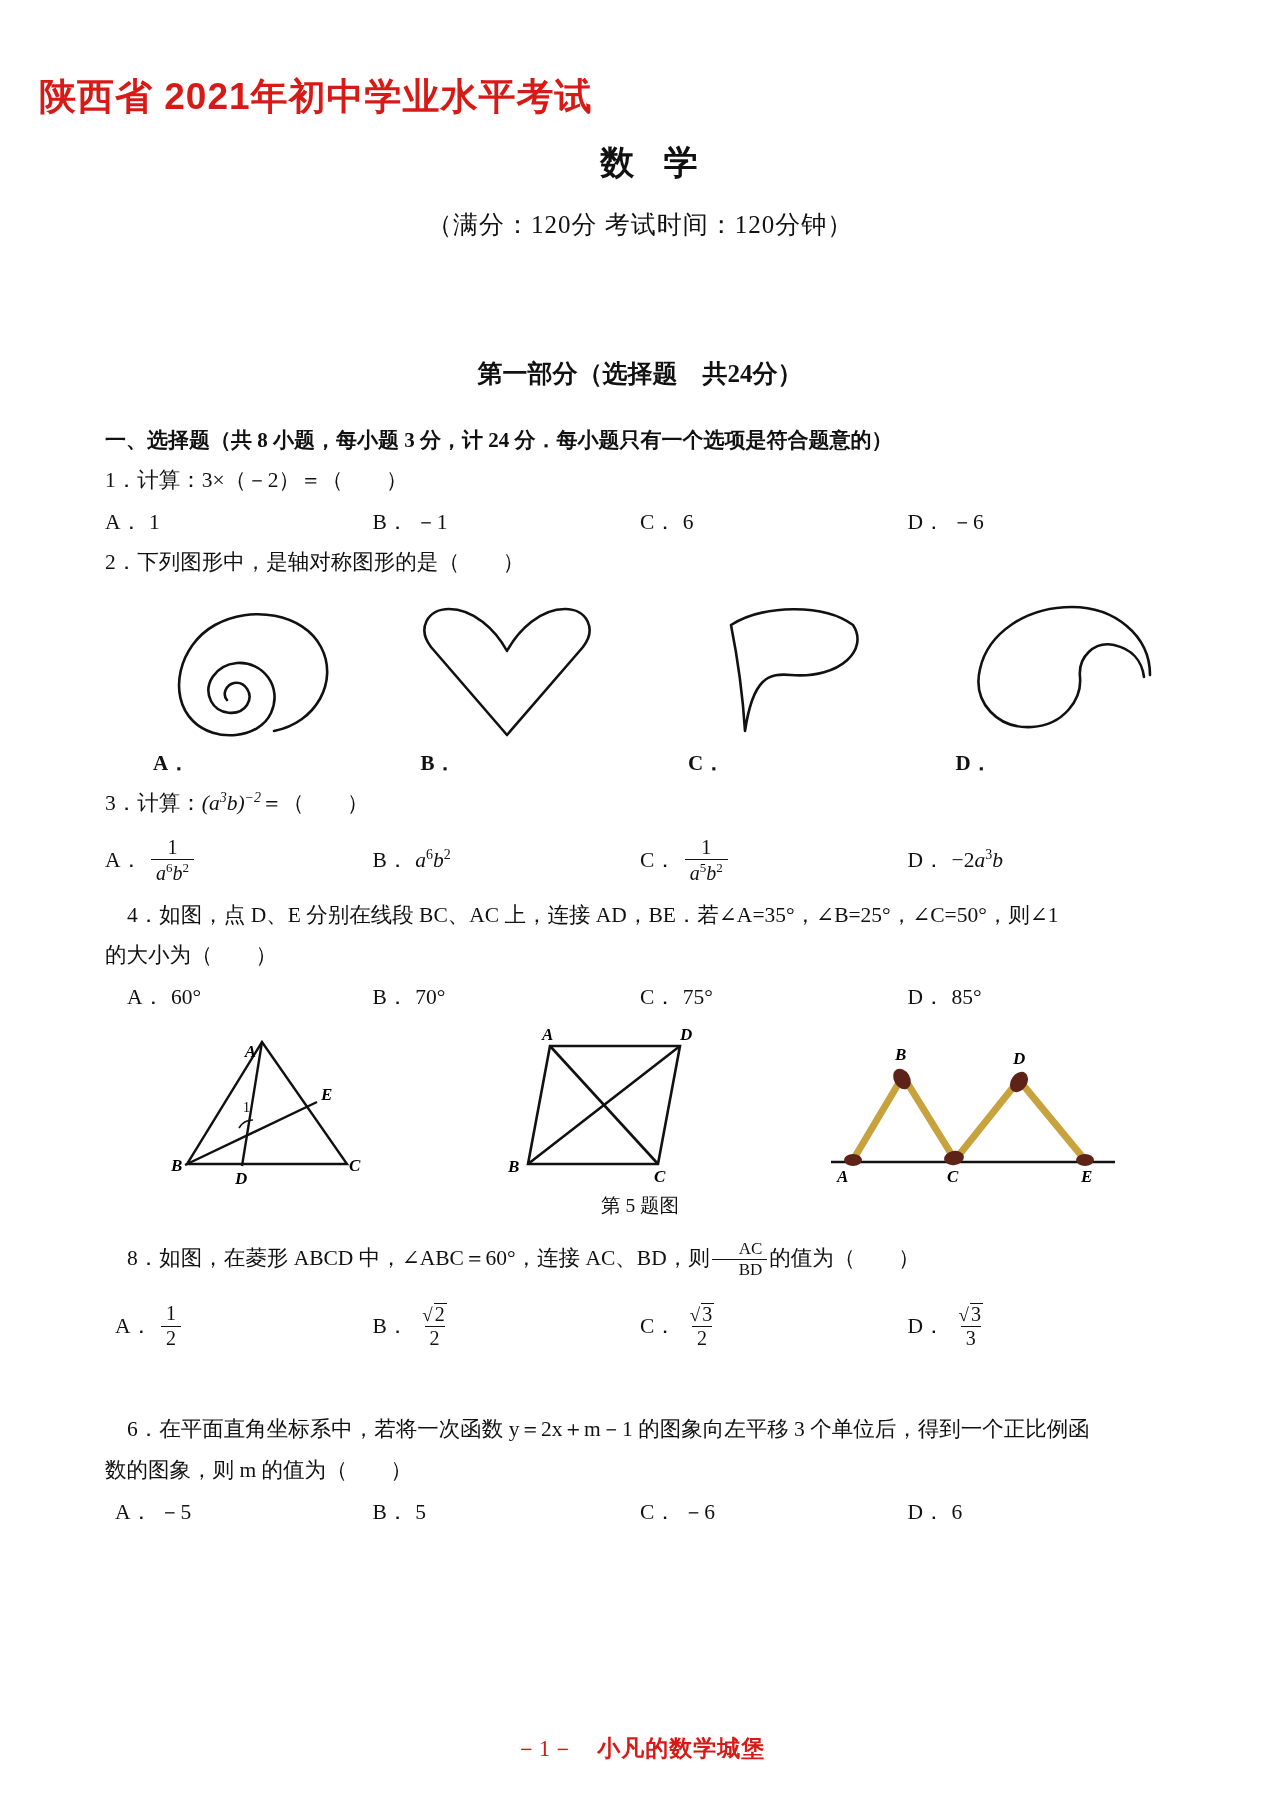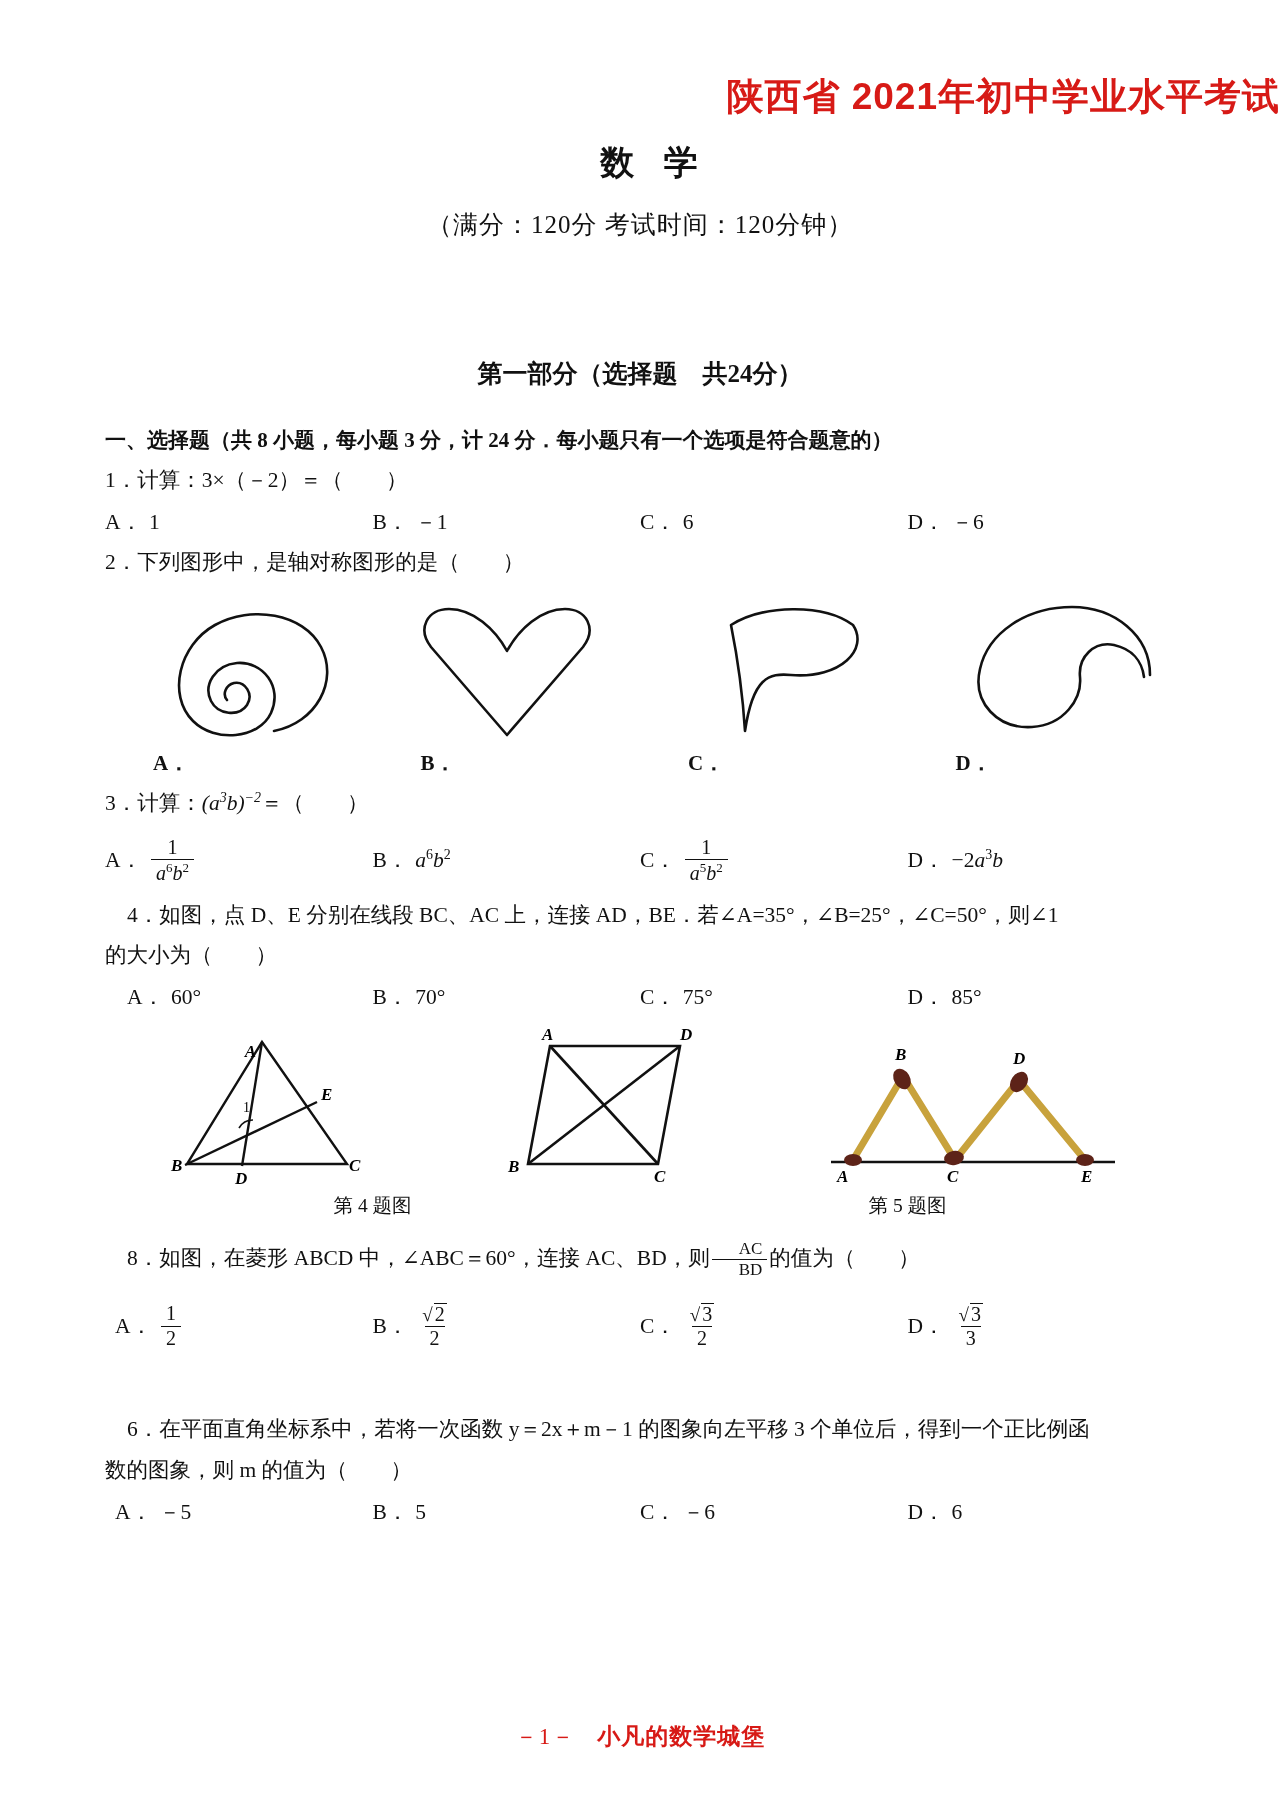--- a/index.html
+++ b/index.html
@@ -18,28 +18,29 @@
   .page {
     position: relative;
     width: 1280px;
     height: 1810px;
     padding: 0;
     box-sizing: border-box;
   }
 
   
   .doc-title {
-    text-align: right;
+    text-align: left;
     color: #d71a16;
     font-weight: bold;
     font-size: 37px;
     letter-spacing: 1px;
     margin: 0;
     padding-top: 72px;
     font-family: "Liberation Sans", "DejaVu Sans", sans-serif;
+    padding-left: 39px;
   }
   .doc-subject {
     text-align: center;
     font-weight: bold;
     font-size: 34px;
     letter-spacing: 10px;
     margin: 18px 0 0 0;
     font-family: "Liberation Sans", "DejaVu Sans", sans-serif;
     padding-left: 28px;
   }
@@ -150,21 +151,21 @@
     display: flex;
     margin-top: 2px;
   }
   .caption-row > div { flex: 1; text-align: center; font-size: 19.5px; }
 
   
   .footer {
     position: absolute;
     left: 0;
     right: 0;
-    bottom: 58px;
+    bottom: 46px;
     text-align: center;
     color: #d71a16;
     font-size: 23px;
     letter-spacing: 1px;
     font-weight: bold;
   }
   .footer .pageno { margin-right: 22px; font-weight: normal; }
   svg { display: block; }
 </style>
 </head>
@@ -337,21 +338,20 @@
           <text x="14" y="158" font-size="17" font-style="italic" font-weight="bold" font-family="Liberation Serif, serif">A</text>
           <text x="72" y="36" font-size="17" font-style="italic" font-weight="bold" font-family="Liberation Serif, serif">B</text>
           <text x="124" y="158" font-size="17" font-style="italic" font-weight="bold" font-family="Liberation Serif, serif">C</text>
           <text x="190" y="40" font-size="17" font-style="italic" font-weight="bold" font-family="Liberation Serif, serif">D</text>
           <text x="258" y="158" font-size="17" font-style="italic" font-weight="bold" font-family="Liberation Serif, serif">E</text>
         </svg>
       </div>
     </div>
 
     <div class="caption-row">
-      <div>第 4 题图</div>
       <div>第 5 题图</div>
     </div>
 
     <div class="q-stem indent" style="margin-top:18px">
       <span>8．如图，在菱形 ABCD 中，∠ABC＝60°，连接 AC、BD，则</span><span class="frac" style="font-size:17px">
           <span class="num">AC</span>
           <span class="den">BD</span>
         </span><span>的值为（　　）</span>
     </div>
     <div class="opt-row tall" style="margin-top:16px">

